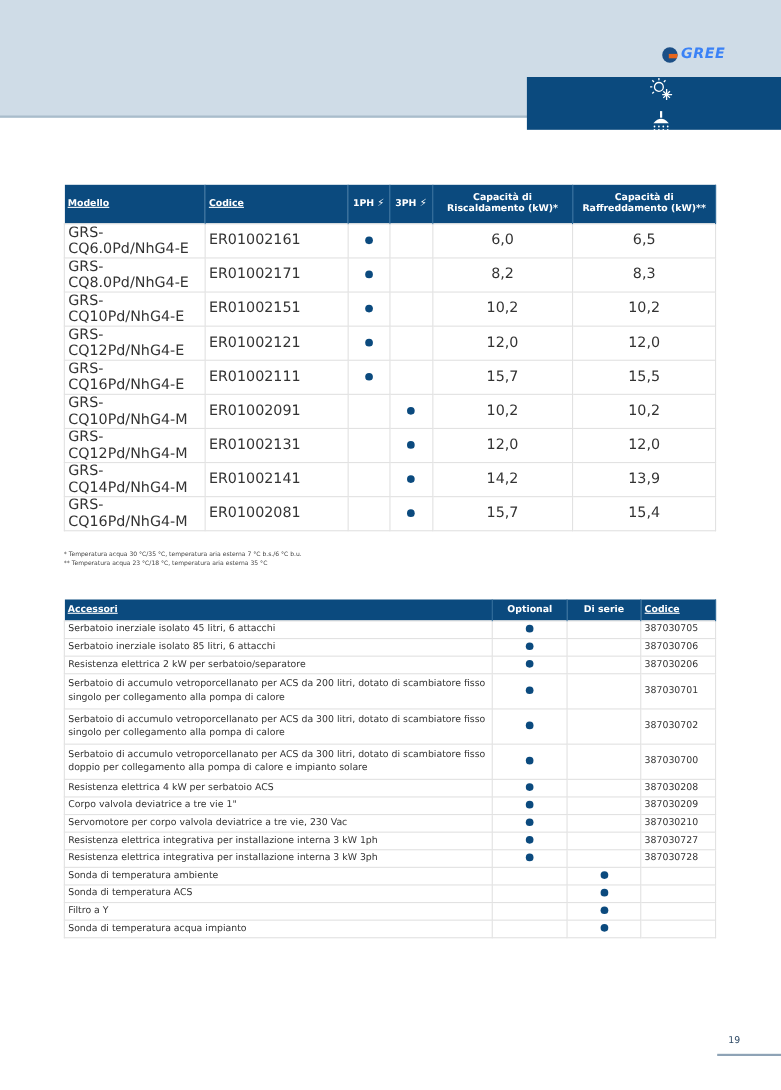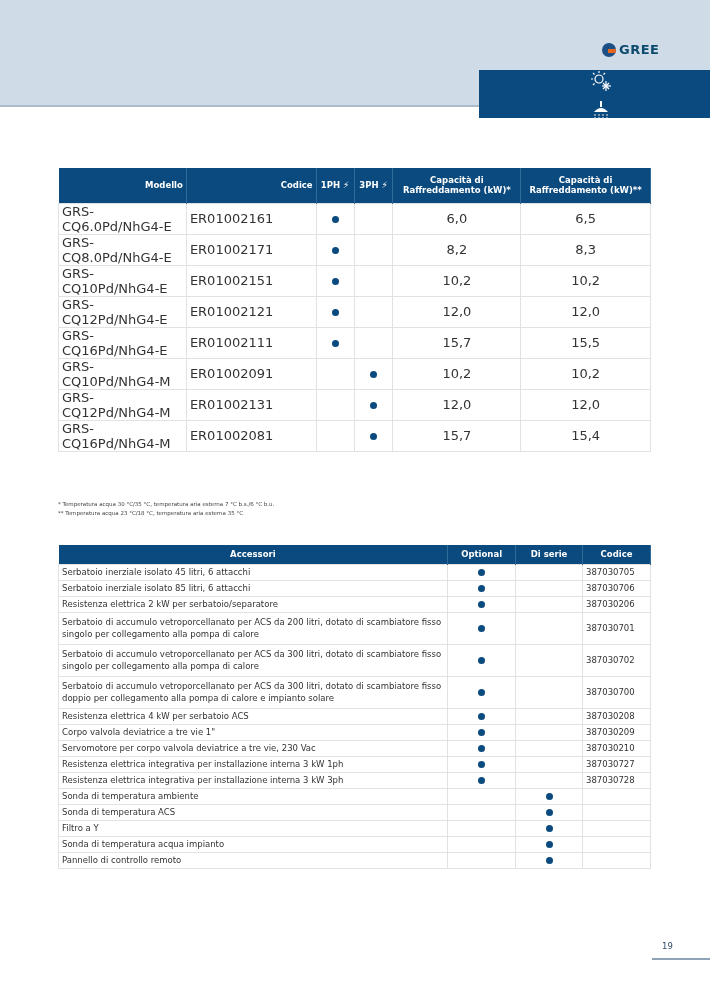--- a/index.html
+++ b/index.html
@@ -3,41 +3,41 @@
 <meta charset="utf-8">
 <style>
   * { box-sizing: border-box; margin: 0; padding: 0; }
   html, body { width: 710px; height: 991px; background: #ffffff; overflow: hidden; }
   body { font-family: "DejaVu Sans", sans-serif; color: #2b2b2b; position: relative; }
 
   .top-band { position: absolute; left: 0; top: 0; width: 710px; height: 107px; background: #cfdce7; border-bottom: 2px solid #a9bccb; }
   .logo { position: absolute; left: 602px; top: 42px; display: flex; align-items: center; gap: 3px; }
   .logo-mark { width: 14px; height: 14px; border-radius: 50%; background: #1c4f86; position: relative; overflow: hidden; }
   .logo-mark::after { content: ""; position: absolute; left: 6px; top: 6px; width: 10px; height: 4px; background: #e8661c; }
-  .logo-text { font-family: "DejaVu Sans", sans-serif; font-weight: bold; font-size: 13px; color: #0c4a6e; letter-spacing: 0.5px; }
+  .logo-text { font-family: "DejaVu Sans", sans-serif; font-weight: bold; font-style: italic; font-size: 13px; color: #3b82f6; letter-spacing: 0.5px; }
 
   .feature-box { position: absolute; left: 479px; top: 70px; width: 231px; height: 48px; background: #0b4a7e; display: flex; align-items: center; padding-left: 12px; gap: 8px; flex-direction: column; }
   .feat-icon { color: #ffffff; font-size: 18px; line-height: 1; display: inline-flex; align-items: center; justify-content: center; }
   .inverter { font-size: 7px; font-weight: bold; font-style: italic; border: 1.5px solid #fff; border-radius: 10px; padding: 3px 3px; color: #fff; }
   .r32 { border: 1.5px solid #ffffff; color: #ffffff; font-size: 16px; padding: 1px 6px; height: 24px; display: inline-flex; align-items: flex-start; font-family: "DejaVu Sans", sans-serif; }
 
   table { border-collapse: collapse; position: absolute; }
   .t1 { left: 58px; top: 168px; width: 593px; }
   .t1 th { background: #0b4a7e; color: #fff; font-size: 8.5px; font-weight: bold; height: 35px; padding: 0 3px; border-right: 1px solid #2f6a99; }
-  .t1 th.left { text-align: right; }
+  .t1 th.left { text-align: left; text-decoration: underline; }
   .t1 td { font-size: 13px; height: 29px; border: 1px solid #e2e2e2; padding: 0 3px; color: #333; }
   .t1 td.c { text-align: center; }
   .dot { display: inline-block; width: 7px; height: 7px; border-radius: 50%; background: #0b4a7e; vertical-align: middle; }
   .bolt { font-size: 9px; font-style: italic; }
 
   .notes { position: absolute; left: 58px; top: 500px; font-size: 5.5px; color: #444; line-height: 9px; }
 
   .t2 { left: 58px; top: 545px; width: 593px; }
   .t2 th { background: #0b4a7e; color: #fff; font-size: 8.5px; font-weight: bold; height: 19px; padding: 0 3px; border-right: 1px solid #2f6a99; }
-  .t2 th.left { text-align: center; }
+  .t2 th.left { text-align: left; text-decoration: underline; }
   .t2 td { font-size: 8.5px; border: 1px solid #e2e2e2; padding: 1px 3px; color: #333; line-height: 12px; height: 16px; }
   .t2 td.c { text-align: center; }
   .t2 tr.tall td { height: 32px; }
 
   .page-no { position: absolute; left: 662px; top: 941px; font-size: 8.5px; color: #2f4a66; }
   .page-line { position: absolute; left: 652px; top: 958px; width: 58px; height: 1.5px; background: #8ea3b6; }
 </style>
 </head>
 <body>
 
@@ -95,21 +95,21 @@
   </span>
 </div>
 
 <table class="t1">
   <thead>
     <tr>
       <th class="left" style="width:128px">Modello</th>
       <th class="left" style="width:130px">Codice</th>
       <th style="width:38px"><span>1PH</span> <span class="bolt">⚡</span></th>
       <th style="width:39px"><span>3PH</span> <span class="bolt">⚡</span></th>
-      <th style="width:128px">Capacità di Raffreddamento (kW)*</th>
+      <th style="width:128px">Capacità di Riscaldamento (kW)*</th>
       <th style="width:130px">Capacità di Raffreddamento (kW)**</th>
     </tr>
   </thead>
   <tbody id="models-body">
       <tr>
         <td>GRS-CQ6.0Pd/NhG4-E</td>
         <td>ER01002161</td>
         <td class="c"><span class="dot"></span></td>
         <td class="c"></td>
         <td class="c">6,0</td>
@@ -155,20 +155,28 @@
         <td class="c">10,2</td>
         <td class="c">10,2</td>
       </tr>
       <tr>
         <td>GRS-CQ12Pd/NhG4-M</td>
         <td>ER01002131</td>
         <td class="c"></td>
         <td class="c"><span class="dot"></span></td>
         <td class="c">12,0</td>
         <td class="c">12,0</td>
+      </tr>
+      <tr>
+        <td>GRS-CQ14Pd/NhG4-M</td>
+        <td>ER01002141</td>
+        <td class="c"></td>
+        <td class="c"><span class="dot"></span></td>
+        <td class="c">14,2</td>
+        <td class="c">13,9</td>
       </tr>
       <tr>
         <td>GRS-CQ16Pd/NhG4-M</td>
         <td>ER01002081</td>
         <td class="c"></td>
         <td class="c"><span class="dot"></span></td>
         <td class="c">15,7</td>
         <td class="c">15,4</td>
       </tr>
     </tbody>
@@ -272,23 +280,17 @@
         <td class="c"></td>
         <td class="c"><span class="dot"></span></td>
         <td></td>
       </tr>
       <tr>
         <td>Sonda di temperatura acqua impianto</td>
         <td class="c"></td>
         <td class="c"><span class="dot"></span></td>
         <td></td>
       </tr>
-      <tr>
-        <td>Pannello di controllo remoto</td>
-        <td class="c"></td>
-        <td class="c"><span class="dot"></span></td>
-        <td></td>
-      </tr>
     </tbody>
 </table>
 
 <div class="page-no">19</div>
 <div class="page-line"></div>
 
 </body></html>

